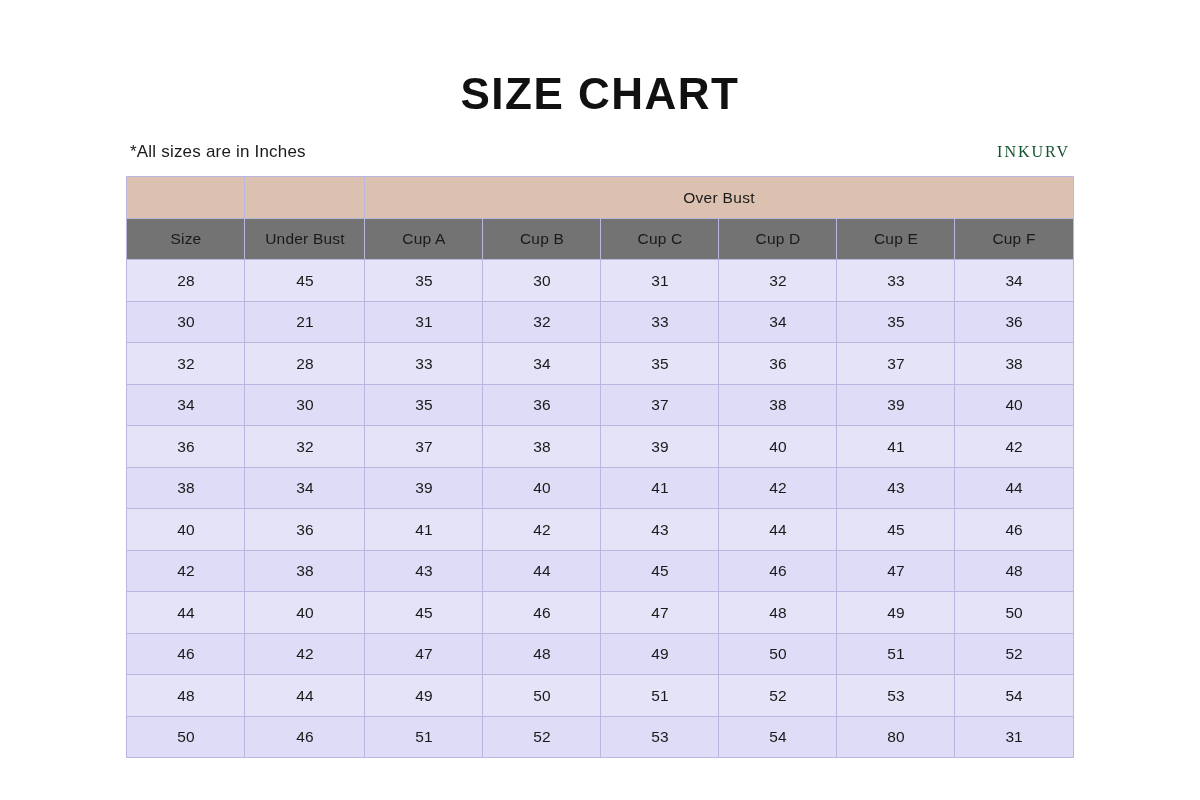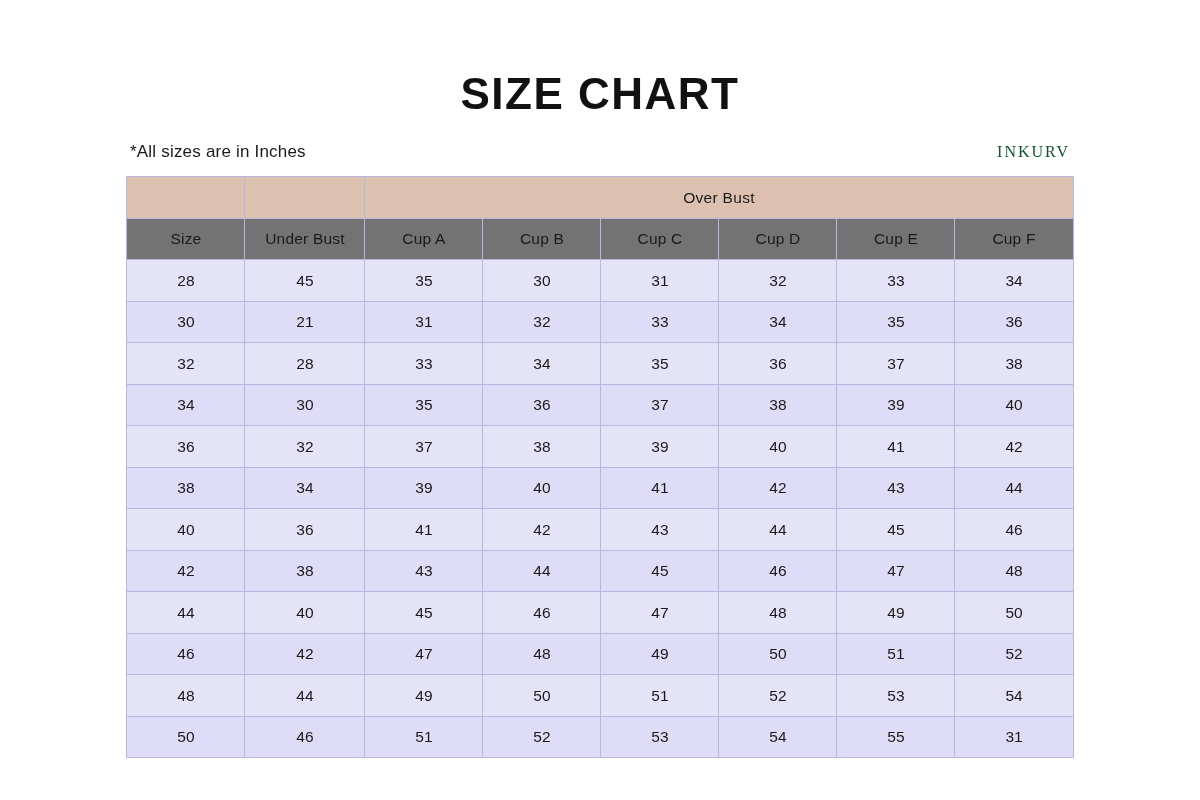--- a/index.html
+++ b/index.html
@@ -251,19 +251,19 @@
         <td class="cell">53</td>
         <td class="cell">54</td>
       </tr>
       <tr class="row-alt">
         <td class="cell">50</td>
         <td class="cell">46</td>
         <td class="cell">51</td>
         <td class="cell">52</td>
         <td class="cell">53</td>
         <td class="cell">54</td>
-        <td class="cell">55</td>
+        <td class="cell">80</td>
         <td class="cell">31</td>
       </tr>
     </tbody>
   </table>
 
 </div>
 
 </body></html>

